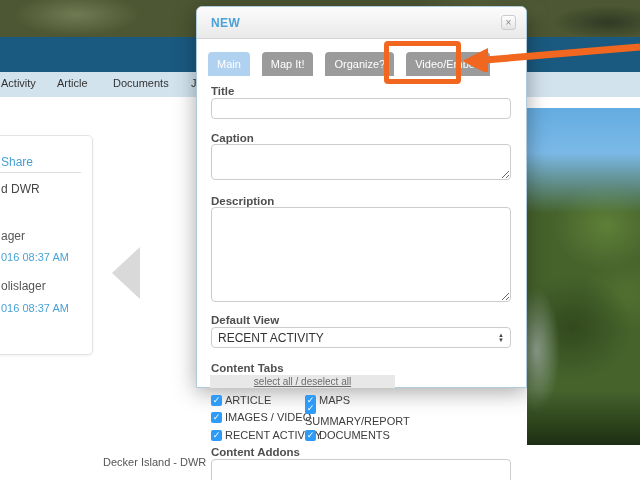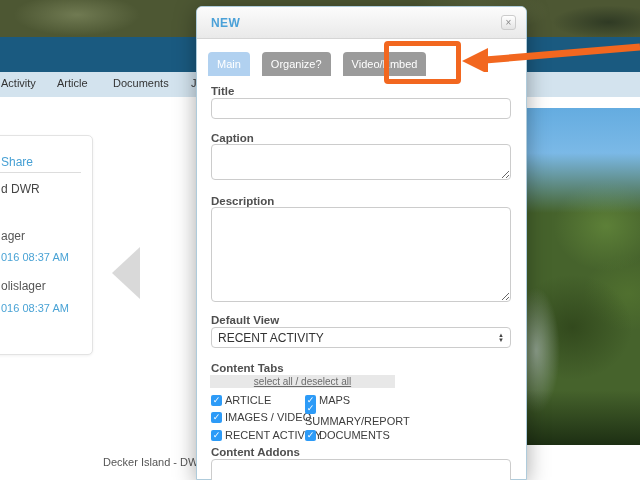--- a/index.html
+++ b/index.html
@@ -67,21 +67,21 @@
       linear-gradient(180deg, #64ace0 0px, #7bb9e7 45px, rgba(123,185,231,0) 105px),
       linear-gradient(0deg, #1d2f13 0px, rgba(29,47,19,0) 55px),
       radial-gradient(ellipse 34px 90px at 8% 72%, #8c9e8a 0%, rgba(140,158,138,0) 70%),
       radial-gradient(ellipse 70px 60px at 70% 35%, #5d8038 0%, rgba(93,128,56,0) 75%),
       radial-gradient(ellipse 80px 70px at 40% 65%, #32491d 0%, rgba(50,73,29,0) 75%),
       radial-gradient(ellipse 60px 50px at 90% 55%, #50702f 0%, rgba(80,112,47,0) 75%);
   }
 
   
   .modal {
-    left:196px; top:6px; width:331px; height:474px; z-index:40;
+    left:196px; top:6px; width:331px; height:382px; z-index:40;
     background:#fff; border:1px solid #aecbdb; border-radius:6px 6px 0 0;
     box-shadow:0 4px 22px rgba(0,0,0,0.35);
   }
   .modal-header {
     position:absolute; left:0; top:0; width:100%; height:32px;
     background:linear-gradient(#fcfcfc, #e9e9e9);
     border-bottom:1px solid #d5d5d5; border-radius:5px 5px 0 0;
   }
   .modal-title {
     position:absolute; left:14px; top:9px;
@@ -174,20 +174,21 @@
 <div class="abs island-photo"></div>
 
 <div class="abs modal">
   <div class="modal-header">
     <span class="modal-title">NEW</span>
     <div class="modal-close">×</div>
   </div>
 
   <div class="tab-bar">
     <div class="tab active">Main</div>
+    <div class="tab">Map It!</div>
     <div class="tab">Organize?</div>
     <div class="tab">Video/Embed</div>
   </div>
 
   <span class="field-label lbl-title">Title</span>
   <input class="txt-input inp-title" value="" style="">
 
   <span class="field-label lbl-caption">Caption</span>
   <textarea class="txt-area inp-caption" style=""></textarea>
 

